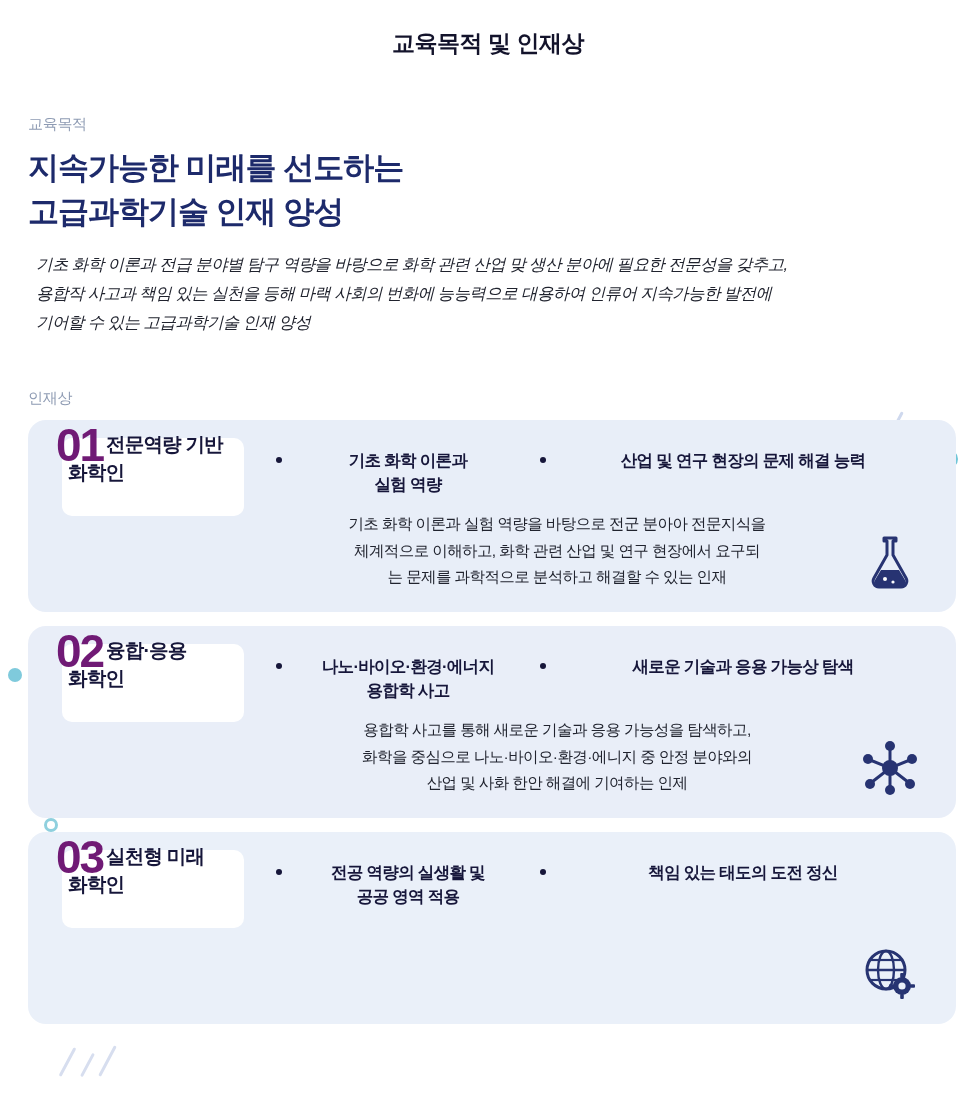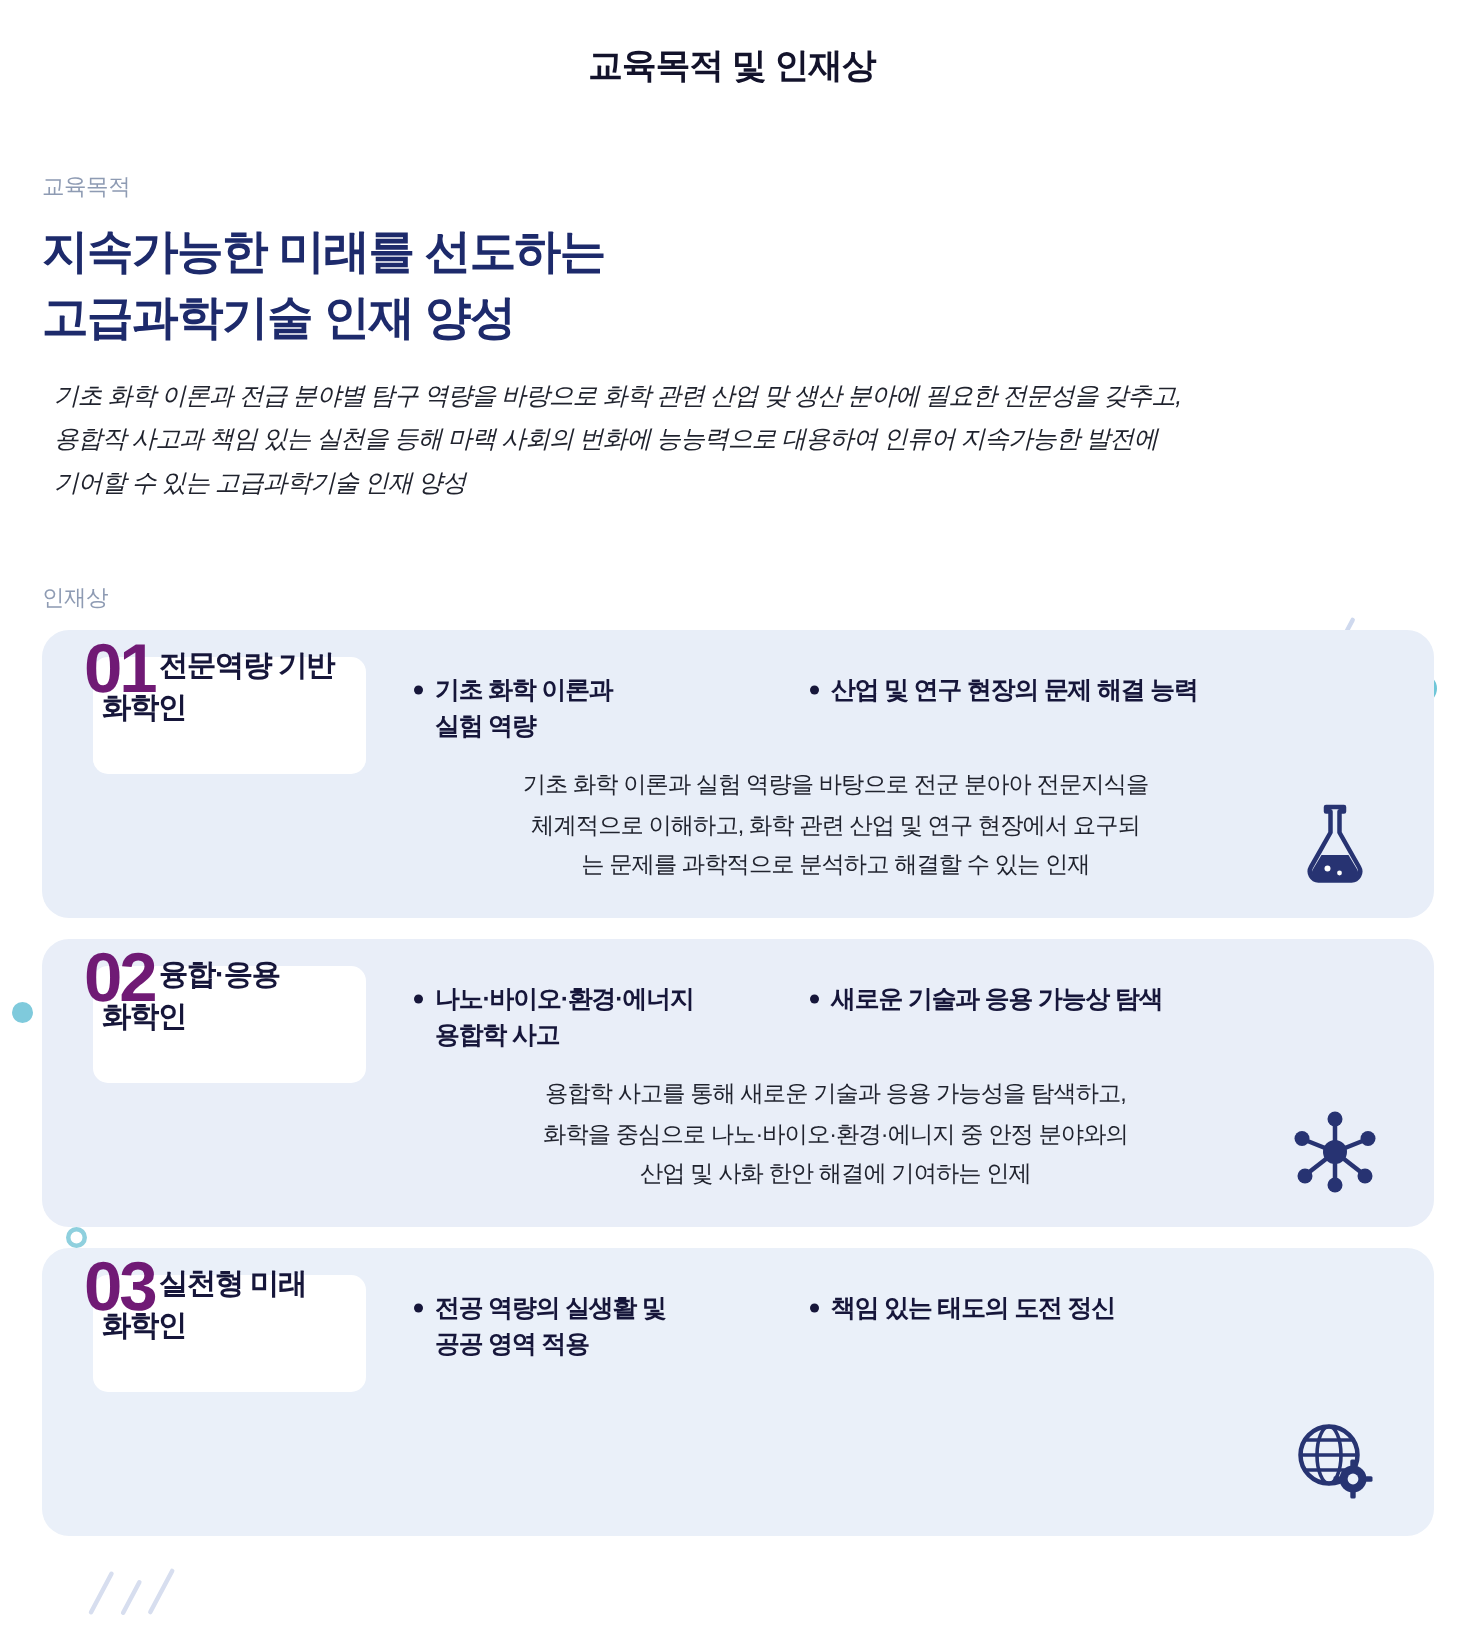--- a/index.html
+++ b/index.html
@@ -125,20 +125,21 @@
 
   
   .card-body {
     flex: 1 1 auto;
     padding: 28px 24px 20px 12px;
     position: relative;
   }
   .bullets {
     display: flex;
     gap: 14px;
+    text-align: center;
   }
   .bullet {
     font-size: 16.5px;
     font-weight: bold;
     color: #16163a;
     line-height: 1.5;
     letter-spacing: -0.7px;
     position: relative;
     padding-left: 14px;
   }

